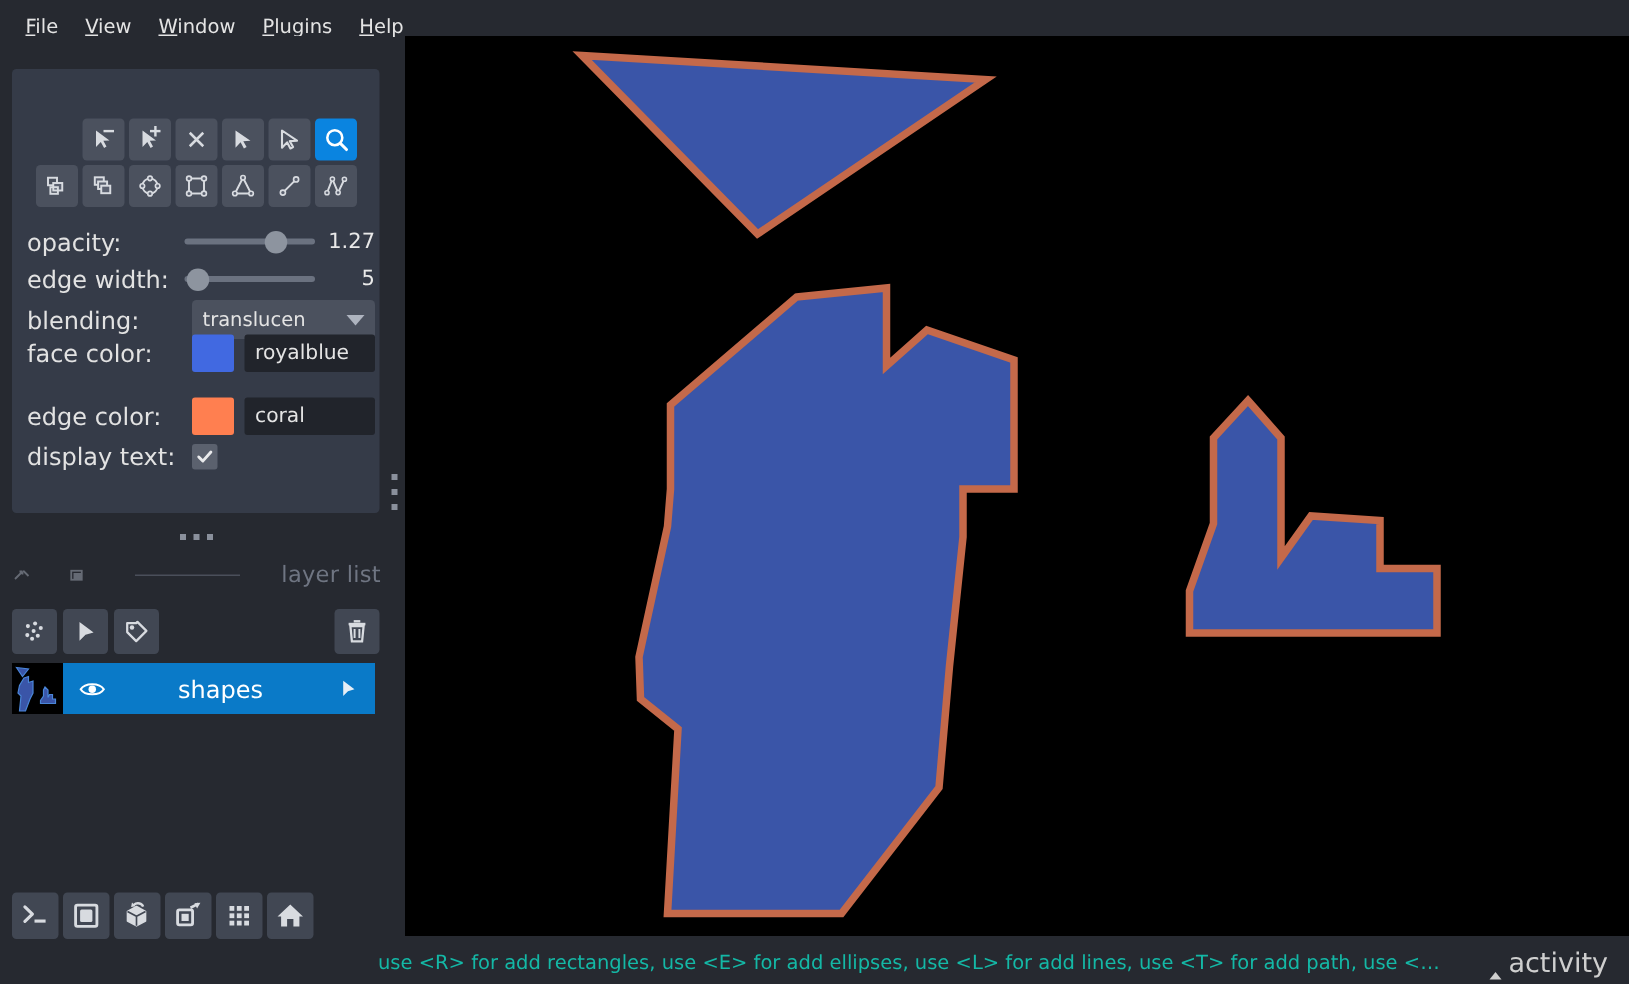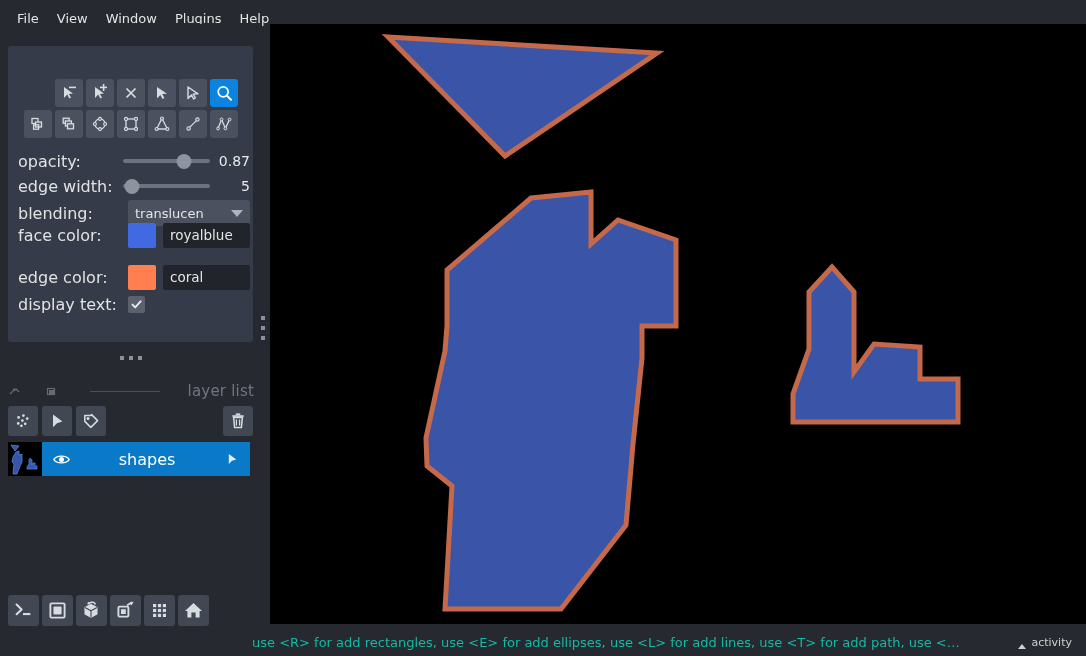--- a/index.html
+++ b/index.html
@@ -183,21 +183,21 @@
   #hsplit {
     position: absolute; left: 0; top: 324px;
     width: 262px; height: 20px;
     display: flex; align-items: center; justify-content: center;
     gap: 5px;
     cursor: row-resize;
   }
   #hsplit .d { width: 4px; height: 4px; background: #8a909c; }
 
   
-  #layer-list-title { position: absolute; left: 0; top: 356px; width: 262px; gap: 20px; }
+  #layer-list-title { position: absolute; left: 0; top: 348px; width: 262px; gap: 20px; }
   #layerlist-buttons {
     position: absolute; left: 8px; top: 381px;
     width: 245px; height: 32px;
     display: flex; align-items: center;
   }
   .ll-btn {
     width: 30px; height: 30px;
     background: #414753;
     border-radius: 3px;
     display: flex; align-items: center; justify-content: center;
@@ -280,21 +280,21 @@
     font-size: 13px;
     color: #14b8a6;
     white-space: nowrap;
     overflow: hidden;
     max-width: 720px;
   }
   #activity-btn {
     margin-left: auto;
     margin-right: 14px;
     display: flex; align-items: flex-end; gap: 5px;
-    font-size: 11px;
+    font-size: 18px;
     color: #cfcfcf;
     cursor: pointer;
   }
   #activity-btn .caret {
     width: 0; height: 0;
     border-left: 4px solid transparent;
     border-right: 4px solid transparent;
     border-bottom: 5px solid #cfcfcf;
   }
 </style>
@@ -412,21 +412,21 @@
           </div>
         </div>
       </div>
 
       <div class="ctl-row" style="top:103px">
         <span class="ctl-label">opacity:</span>
         <span class="slider">
           <span class="track"></span>
           <span class="knob" id="opacity-knob" style="left: 70%;"></span>
         </span>
-        <span class="ctl-value">0.87</span>
+        <span class="ctl-value">1.27</span>
       </div>
 
       <div class="ctl-row" style="top:128px">
         <span class="ctl-label">edge width:</span>
         <span class="slider">
           <span class="track"></span>
           <span class="knob" id="edgewidth-knob" style="left: 10%;"></span>
         </span>
         <span class="ctl-value">5</span>
       </div>

